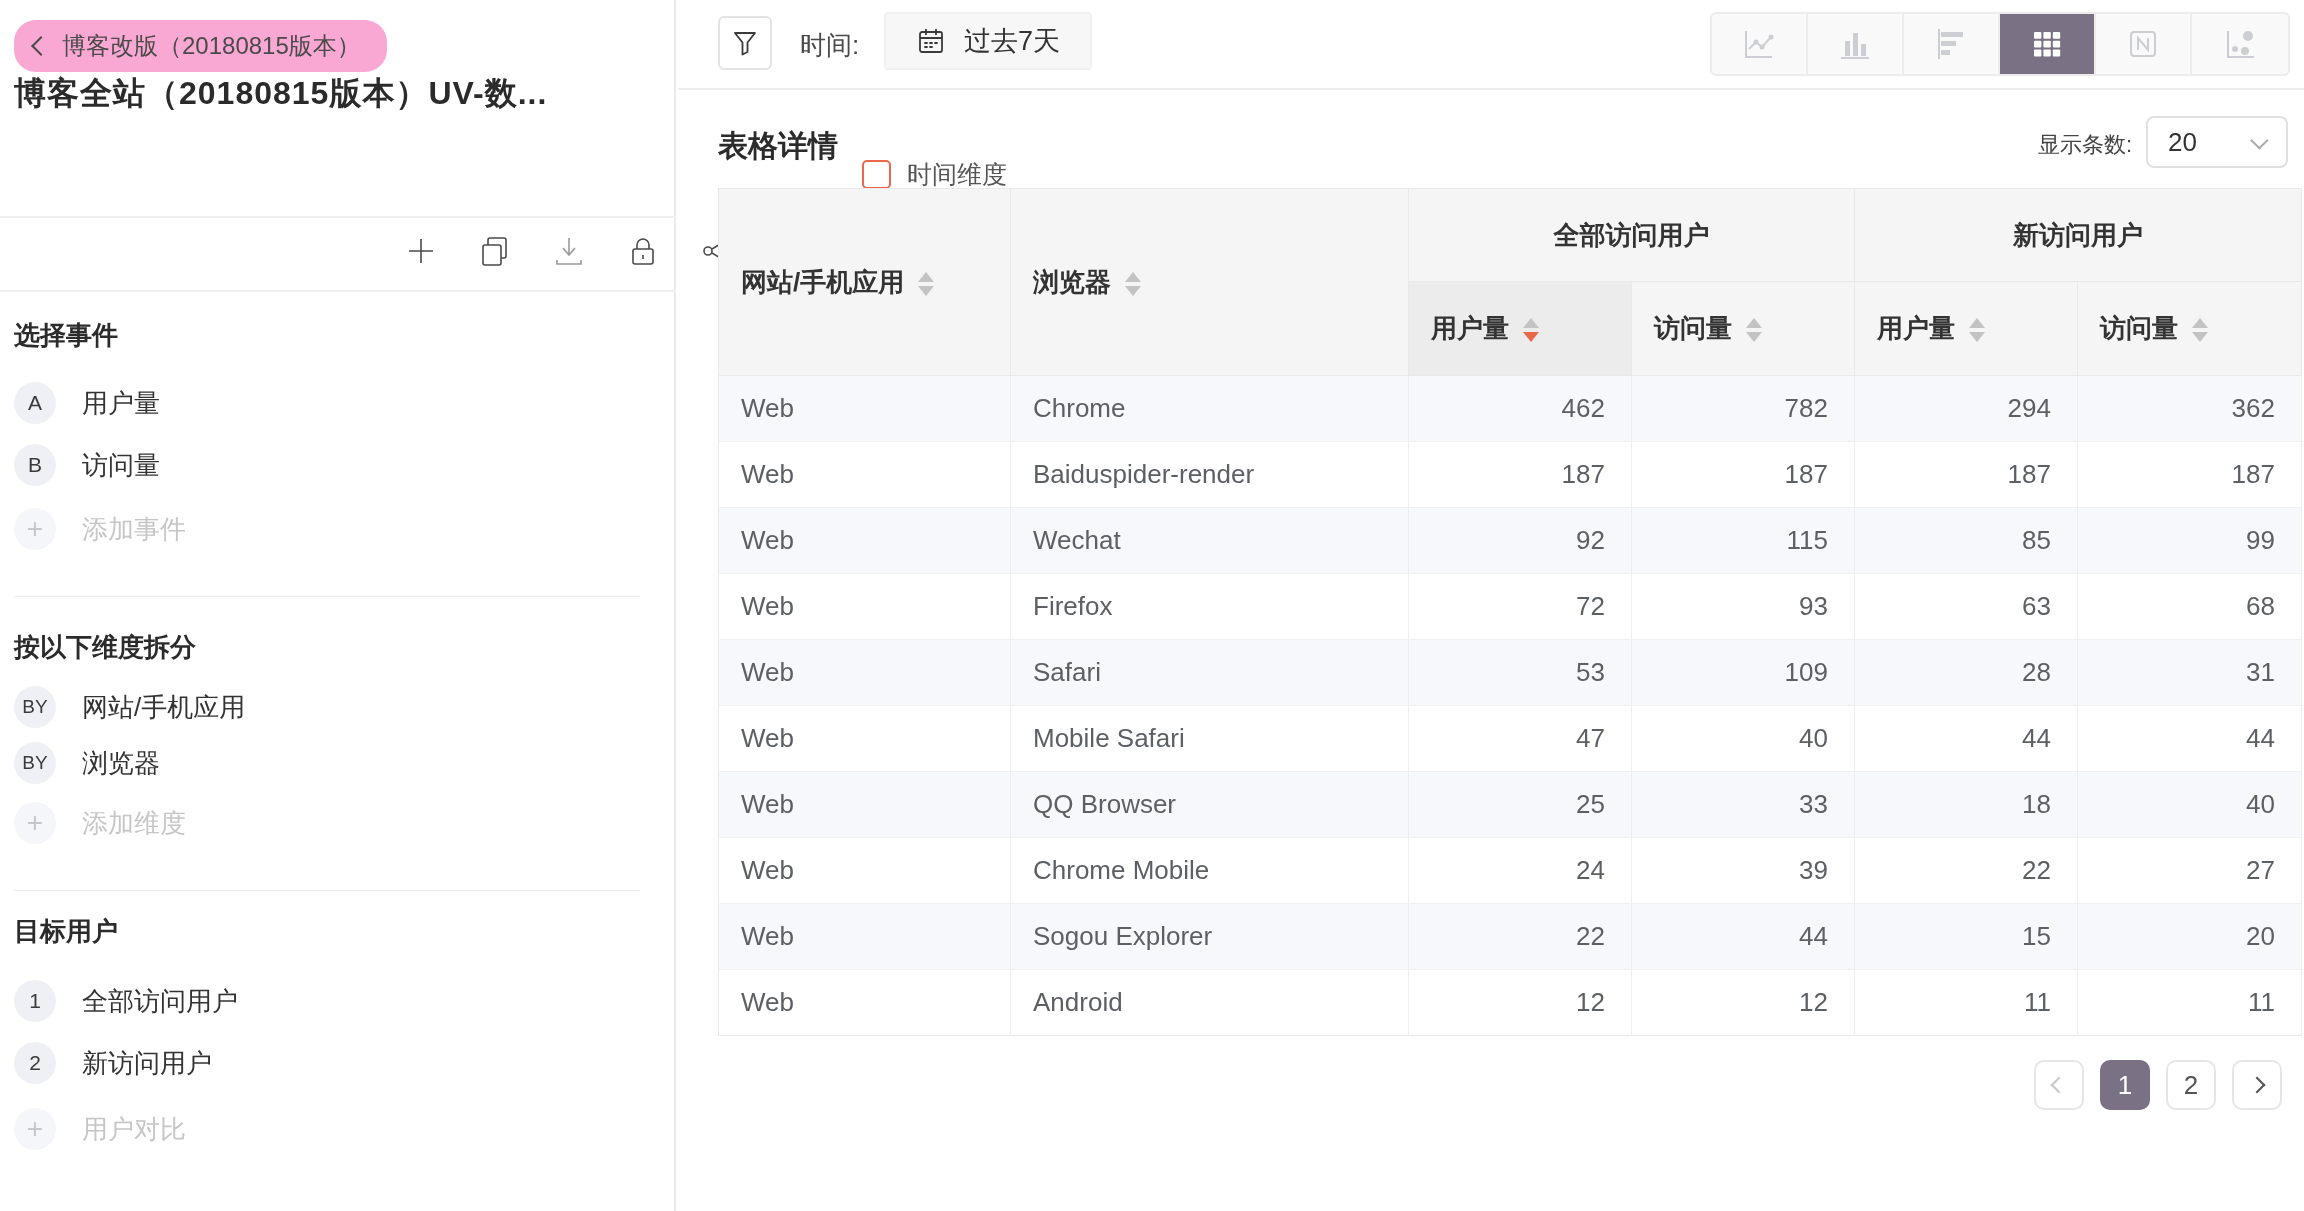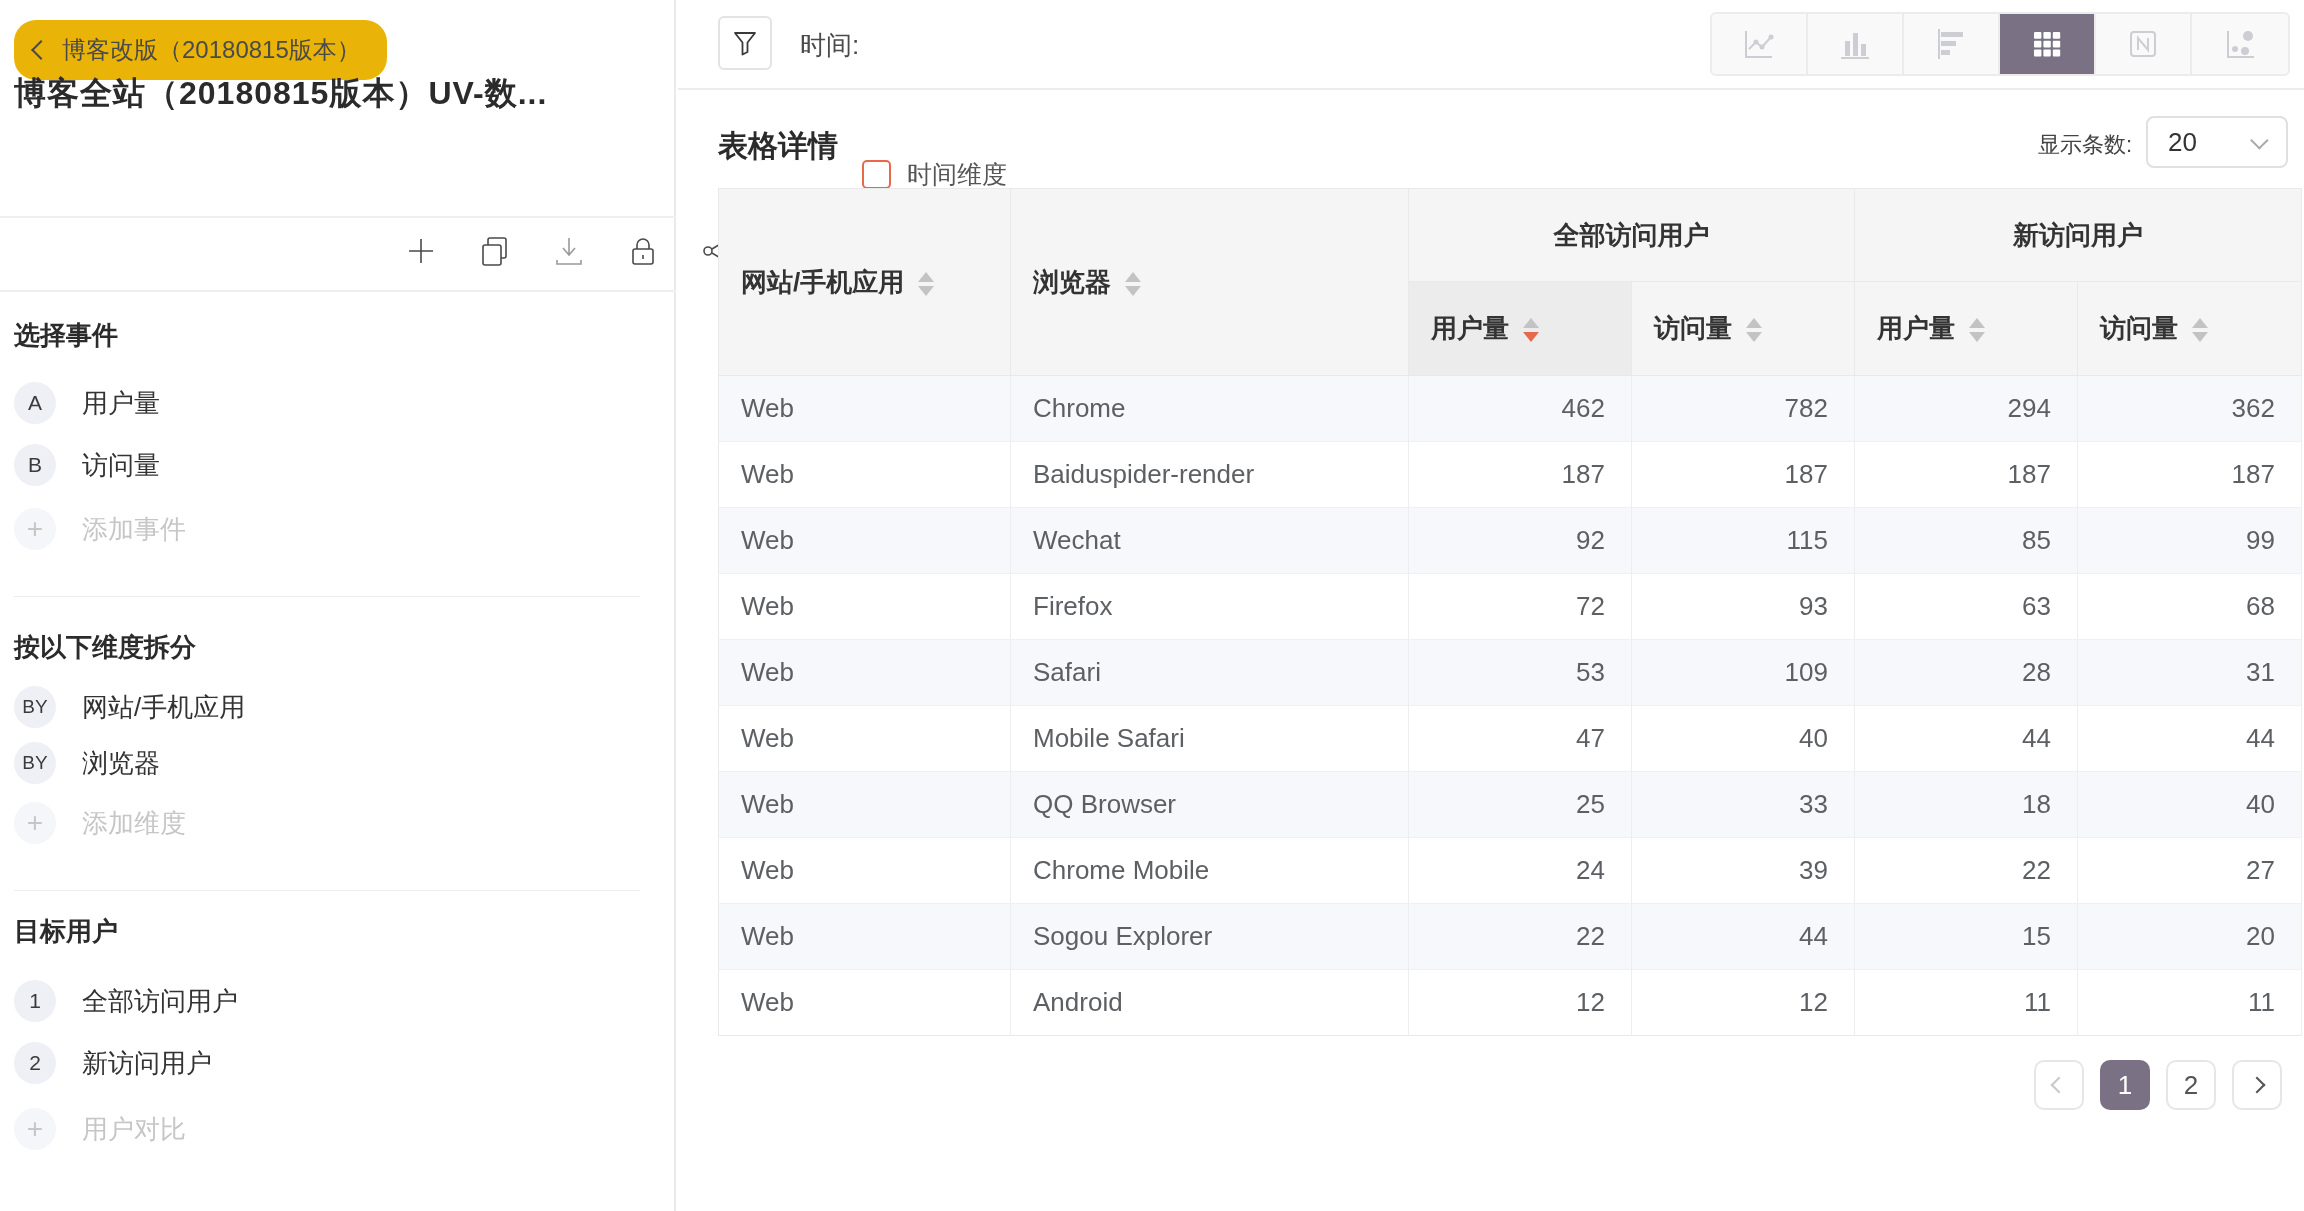--- a/index.html
+++ b/index.html
@@ -4,21 +4,21 @@
 <style>
   * { margin:0; padding:0; box-sizing:border-box; }
   html,body { background:#fff; }
   .app {
     position:relative; width:2304px; height:1211px; background:#fff;
     font-family:"Liberation Sans", sans-serif; color:#333; overflow:hidden;
   }
   
   .sidebar { position:absolute; left:0; top:0; width:676px; height:1211px; background:#fff; border-right:2px solid #eaeaea; }
   .breadcrumb {
-    position:absolute; left:14px; top:20px; height:60px; background:#eab308;
+    position:absolute; left:14px; top:20px; height:52px; background:#f9a8d4;
     border-radius:22px; padding:0 26px 0 20px; display:inline-flex; align-items:center; gap:14px;
     color:#4a4a4a; font-size:24px; cursor:pointer;
   }
   .chev { display:inline-block; width:14px; height:14px; border-left:2px solid #4a4a4a; border-bottom:2px solid #4a4a4a; transform:rotate(45deg); }
   .side-title { position:absolute; left:14px; top:72px; width:640px; font-size:32px; font-weight:bold; color:#2b2b2b; letter-spacing:1px; white-space:nowrap; }
   .side-hr { position:absolute; left:0; width:676px; border-top:2px solid #f0f0f0; }
   .btn-row { position:absolute; left:14px; top:228px; display:flex; align-items:center; }
   .btn { height:48px; display:inline-flex; align-items:center; justify-content:center; font-size:24px; border-radius:4px; cursor:pointer; }
   .btn-save { width:78px; background:#ee7c5e; color:#fff; border:2px solid #ee7c5e; }
   .btn-plain { background:#fdfdfd; color:#3a3a3a; border:2px solid #ededed; }
@@ -190,20 +190,28 @@
   </div>
 
   <div class="main">
 
     <div class="filter-btn">
       <svg viewBox="0 0 28 28">
           <path d="M4 4h20l-7.5 9.5V23l-5 2.5V13.5z" stroke-linejoin="round"></path>
         </svg>
     </div>
     <span class="time-label">时间:</span>
+    <div class="time-btn">
+      <svg viewBox="0 0 30 30">
+        <rect x="4" y="6" width="22" height="20" rx="2"></rect>
+          <path d="M10 3v6M20 3v6M4 12h22"></path>
+        <path d="M9 17h2M14 17h2M19 17h2M9 21h2M14 21h2" stroke-linecap="round"></path>
+      </svg>
+      <span>过去7天</span>
+    </div>
 
     <div class="view-switch">
       <div class="vs-btn">
         <svg viewBox="0 0 38 38">
           <path class="g" d="M6 6v26h26"></path>
             <path class="g" d="M9 24l7-7 6 5 9-10"></path>
           <circle class="gf" cx="16" cy="17" r="2.5"></circle>
             <circle class="gf" cx="22" cy="22" r="2.5"></circle>
             <circle class="gf" cx="31" cy="12" r="2.5"></circle>
         </svg>

